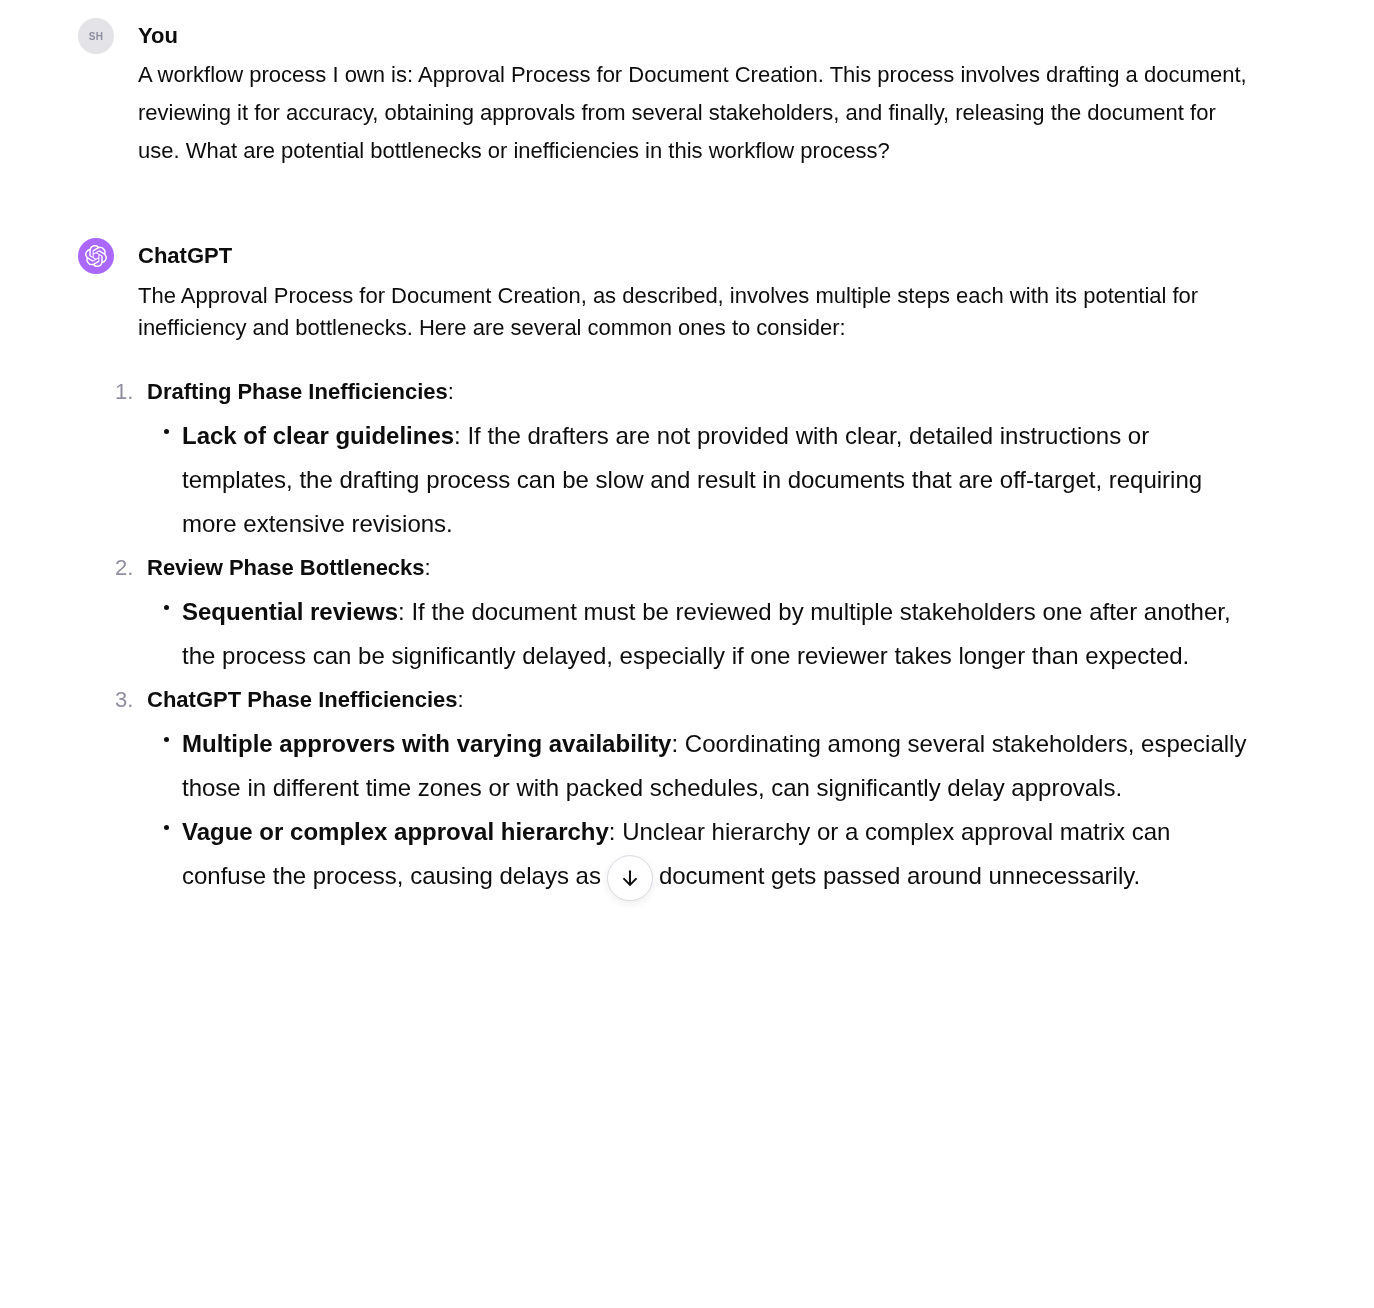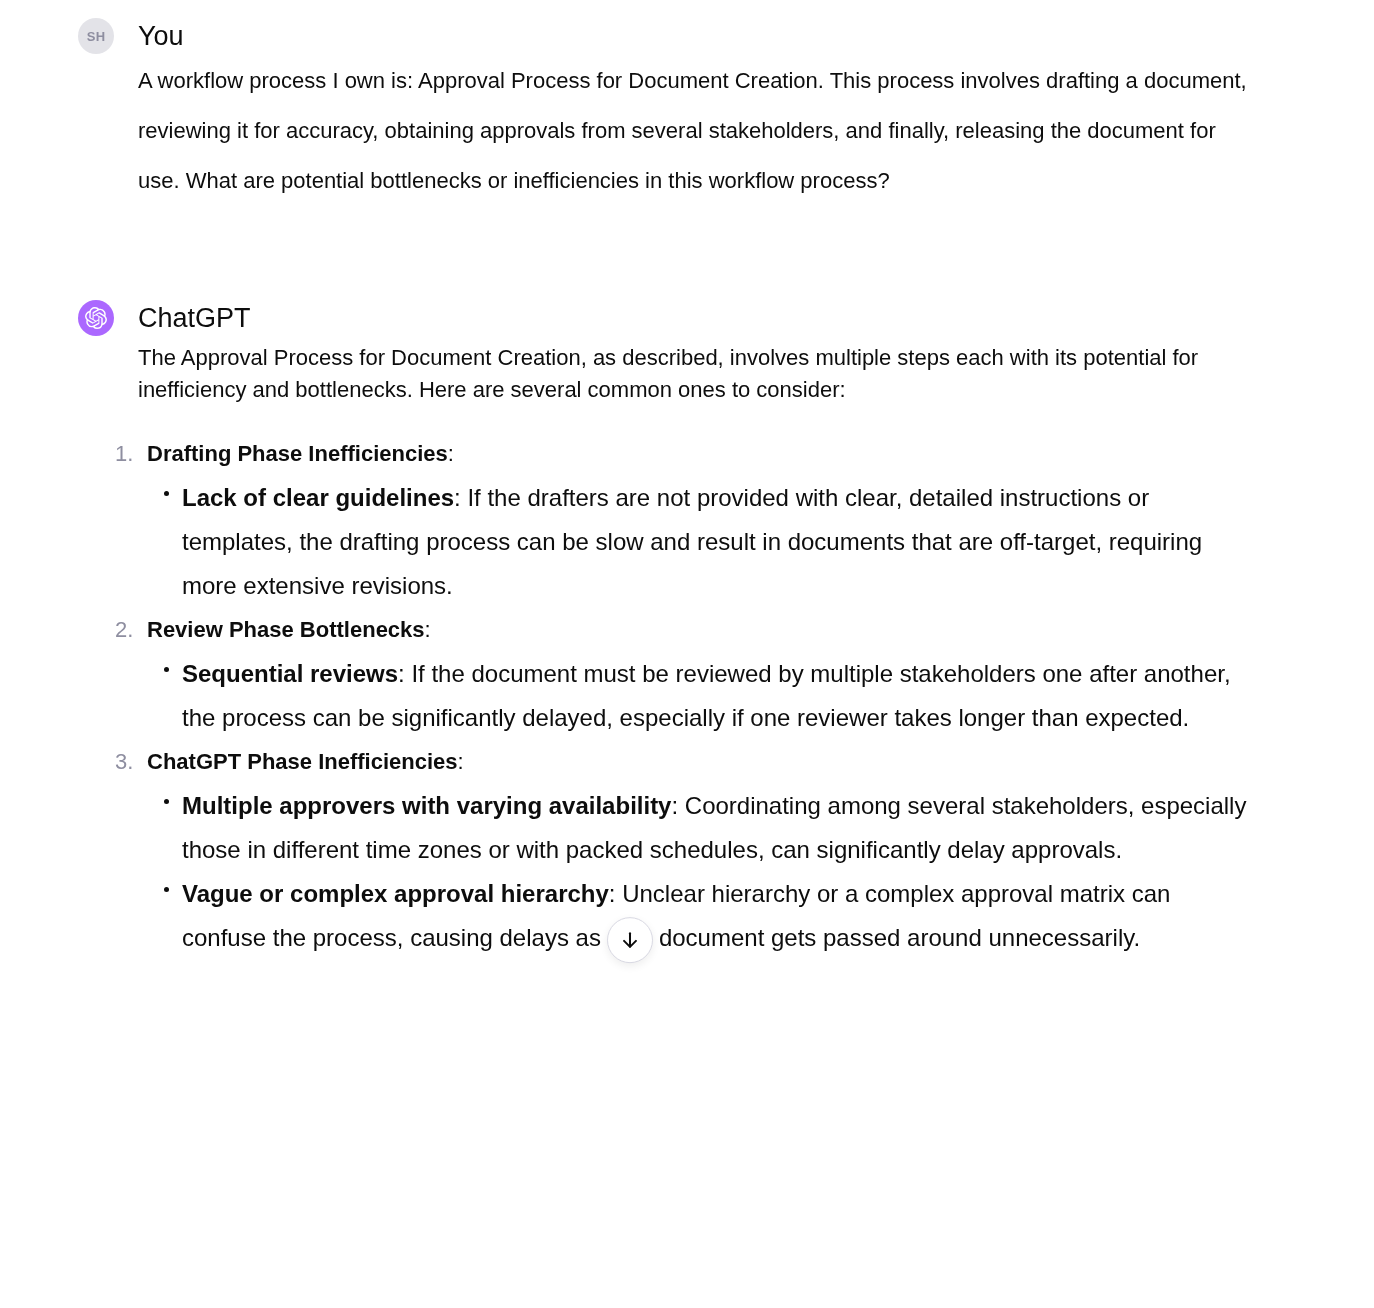--- a/index.html
+++ b/index.html
@@ -7,40 +7,40 @@
   body {
     position: relative;
     background: var(--background, #ffffff);
     color: var(--text, #0d0d0d);
     font-family: "Liberation Sans", "DejaVu Sans", sans-serif;
     overflow: hidden;
   }
   .chat { position: absolute; left: 78px; top: 18px; width: 1172px; }
 
   .message { display: flex; gap: 24px; }
-  .message + .message { margin-top: 94px; }
+  .message + .message { margin-top: 68px; }
 
   .avatar {
     flex: 0 0 36px; width: 36px; height: 36px; border-radius: 50%;
     display: flex; align-items: center; justify-content: center;
     overflow: hidden;
   }
   .user-avatar { background: var(--user-avatar-bg, #e3e3e8); }
   .avatar-initials {
-    font-size: 13px; font-weight: 700; letter-spacing: .3px;
+    font-size: 10px; font-weight: 700; letter-spacing: .3px;
     color: var(--user-avatar-text, #8e8ea0);
   }
   .assistant-avatar { background: var(--accent-purple, #ab68ff); }
   .openai-logo { width: 22px; height: 22px; display: block; }
 
   .body { flex: 1; min-width: 0; }
-  .sender { font-size: 27px; font-weight: 400; line-height: 36px; }
+  .sender { font-size: 22px; font-weight: 700; line-height: 36px; }
 
   .text { font-size: 22px; }
-  .user-text { margin-top: 2px; line-height: 50px; }
+  .user-text { margin-top: 2px; line-height: 38px; }
   .assistant-intro { margin-top: 6px; line-height: 32px; }
 
   .olist { list-style: none; margin-top: 26px; }
   .oheading { display: flex; margin-left: -23px; font-size: 22px; line-height: 44px; }
   .onum { flex: 0 0 32px; color: var(--list-number, #8e8ea0); }
   .ohead strong { font-weight: 700; }
 
   .blist { list-style: none; margin-left: 25px; }
   .bitem { position: relative; padding-left: 19px; font-size: 24px; line-height: 44px; }
   .bitem::before {

